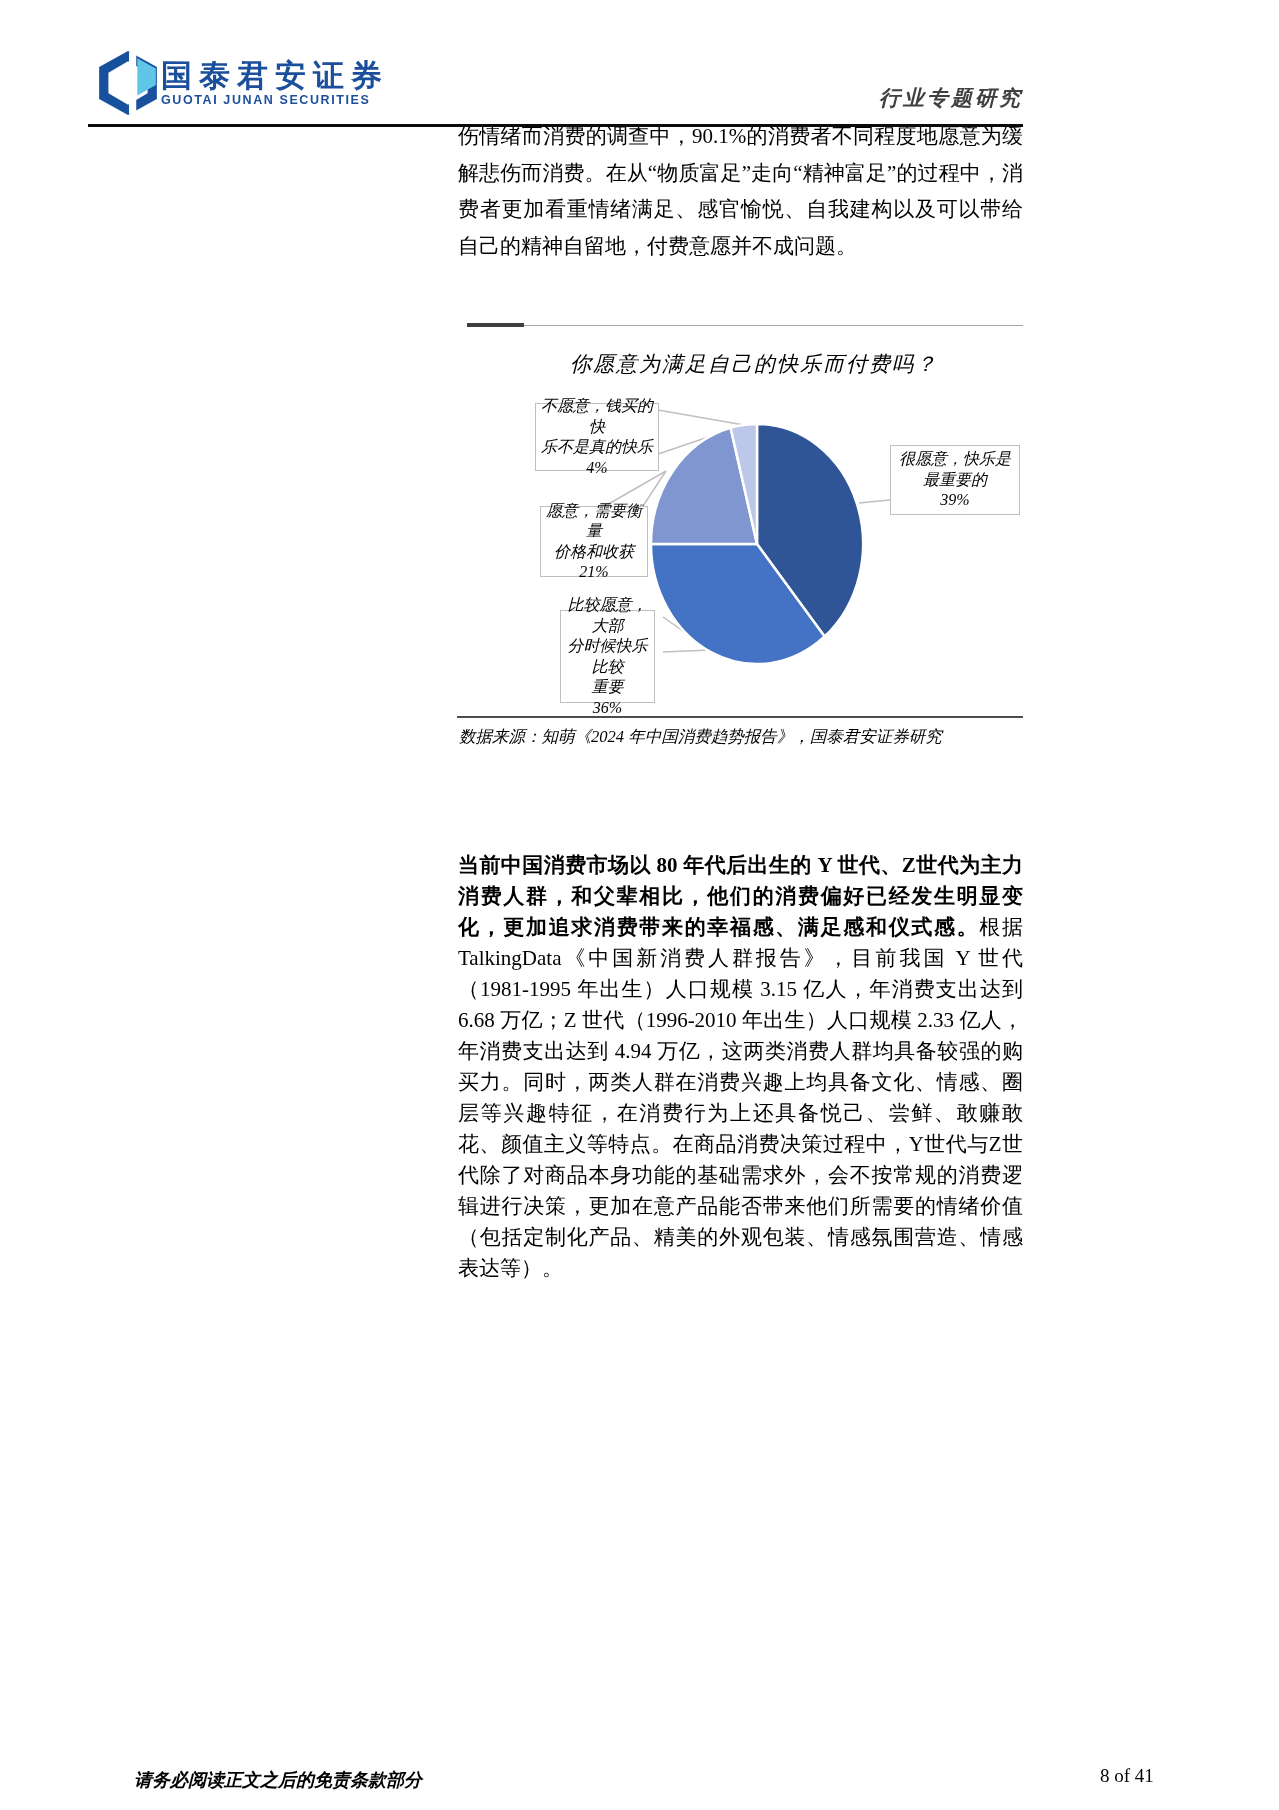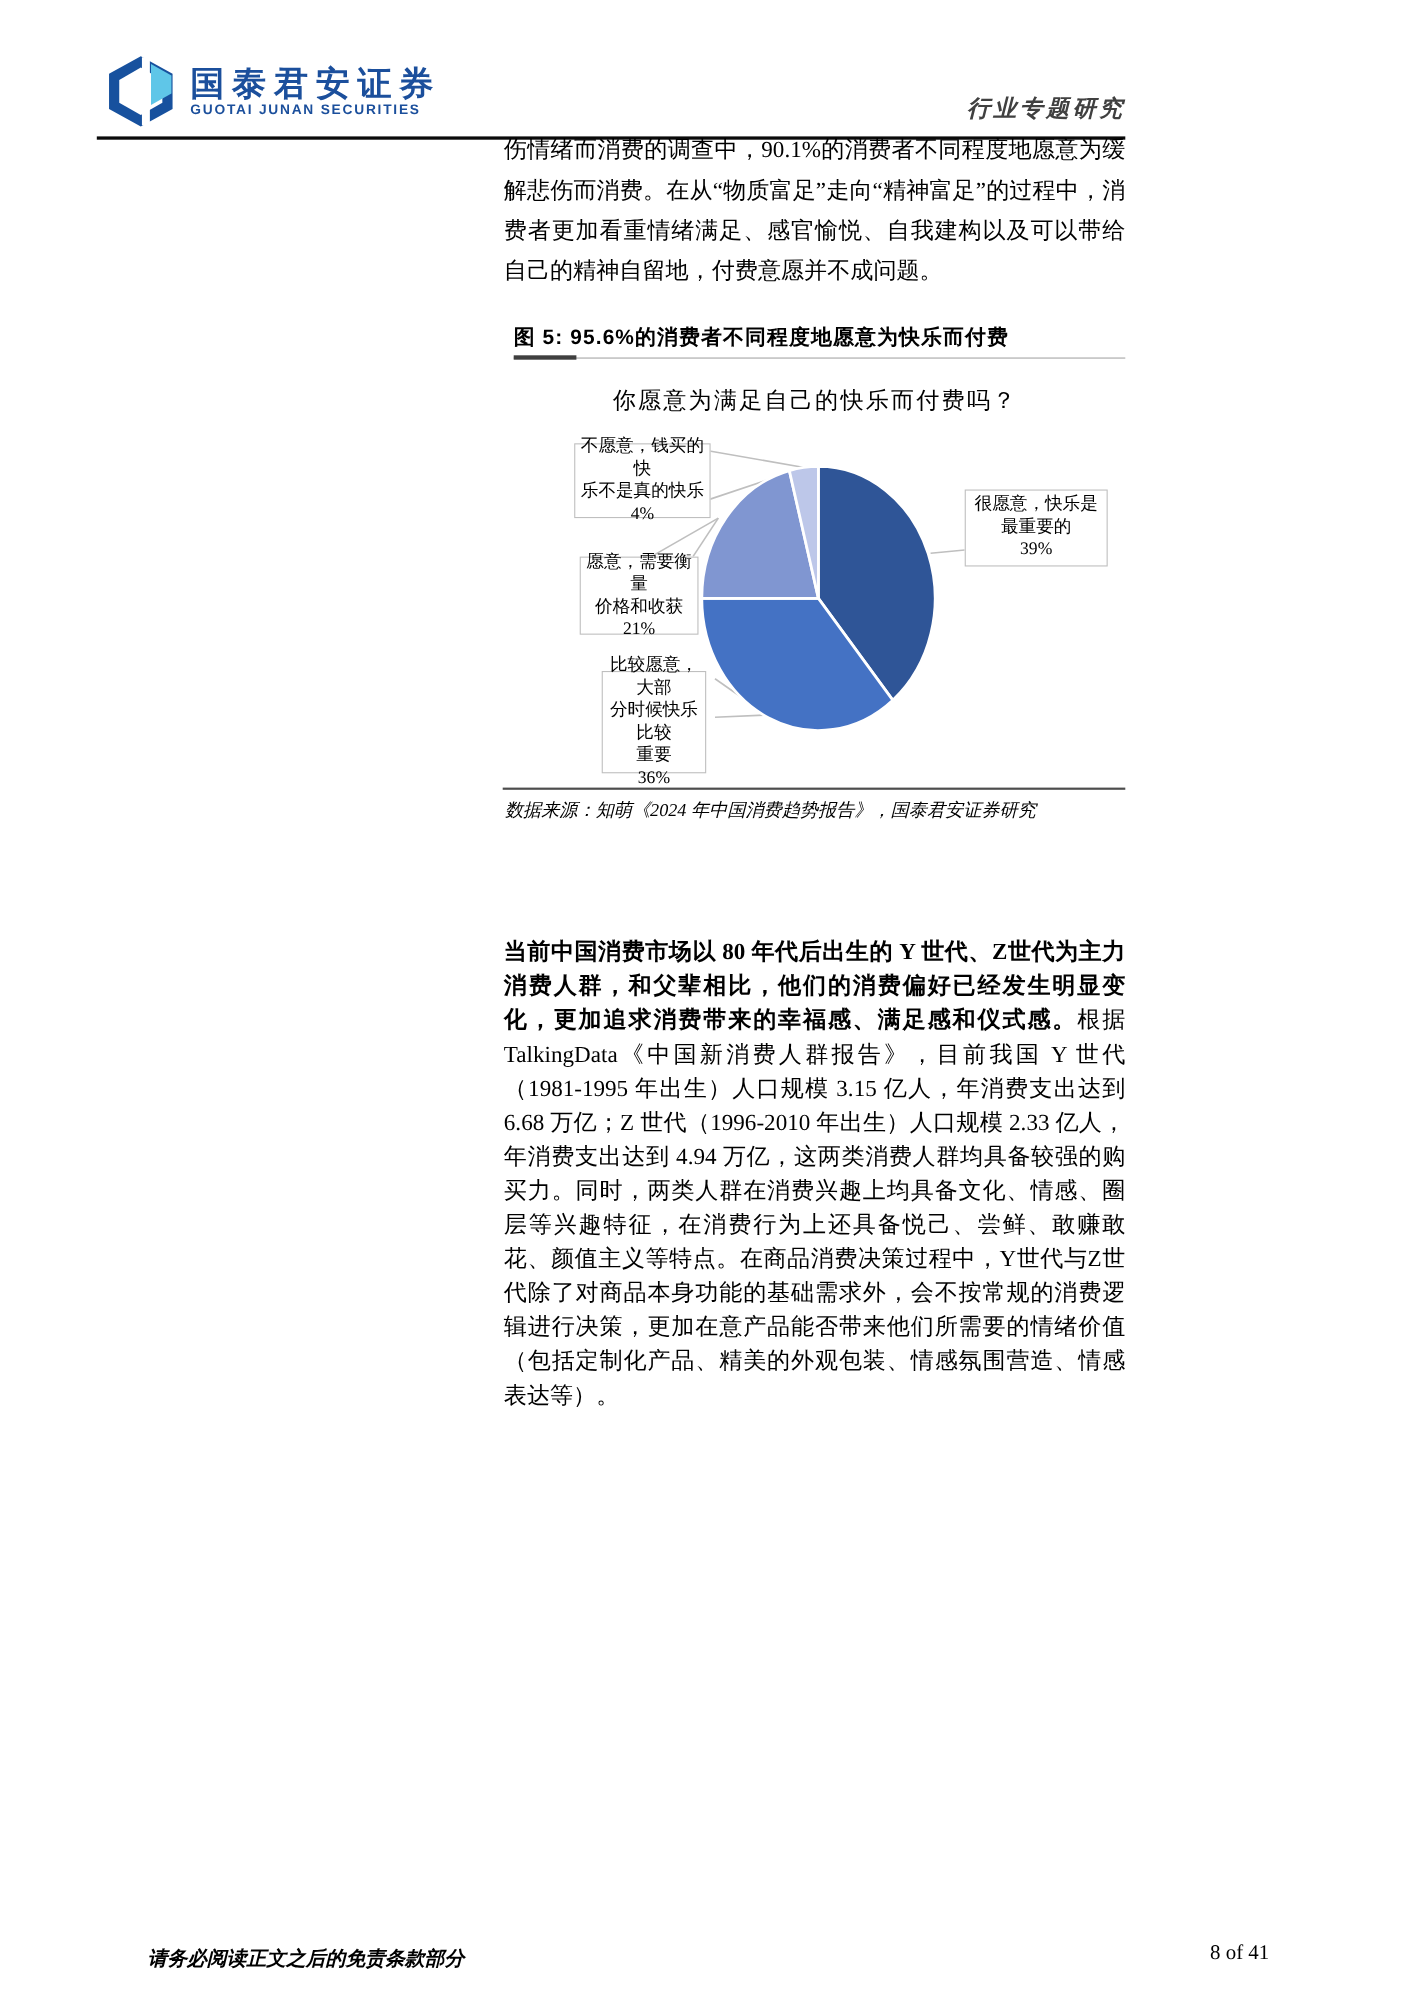--- a/index.html
+++ b/index.html
@@ -2,39 +2,39 @@
 <html><head>
 <meta charset="utf-8">
 <style>
   html,body{margin:0;padding:0;background:#ffffff;}
   .page{position:relative;width:1279px;height:1810px;background:#fff;overflow:hidden;
         font-family:"Liberation Serif",serif;color:#000;}
 
   
   .logo{position:absolute;left:95px;top:50px;display:flex;align-items:center;}
   .logo-icon{width:66px;height:66px;flex:0 0 auto;}
-  .logo-text{margin-left:12px;color:#1B4F9C;}
+  .logo-text{color:#1B4F9C;}
   .brand-cn{font-size:31px;font-weight:bold;letter-spacing:7px;line-height:34px;font-family:"Liberation Serif",serif;}
   .brand-en{font-size:12.5px;font-weight:bold;letter-spacing:1.6px;line-height:15px;font-family:"Liberation Sans",sans-serif;}
   .doc-type{position:absolute;right:256px;top:84px;font-size:21px;font-weight:bold;font-style:italic;
             color:#404040;letter-spacing:3px;}
   .header-rule{position:absolute;left:88px;top:124px;width:935px;height:3px;background:#0a0a0a;}
 
   
   .para{position:absolute;left:458px;width:565px;text-align:justify;font-size:21px;}
   .intro{top:118px;line-height:36.5px;}
   .body2{top:850px;line-height:31px;}
   .bold-seg{font-weight:bold;}
 
   
   .fig-caption{position:absolute;left:467px;top:294px;width:556px;font-size:19px;font-weight:bold;
                font-family:"Liberation Sans",sans-serif;letter-spacing:1px;}
   .caption-rule{position:absolute;left:467px;top:325px;width:556px;height:1px;background:#a6a6a6;}
   .caption-rule::before{content:"";position:absolute;left:0;top:-2px;width:57px;height:4px;background:#3f3f3f;}
-  .chart{position:absolute;left:444px;top:338px;width:566px;height:378px;}
+  .chart{position:absolute;left:457px;top:338px;width:566px;height:378px;font-style:italic;}
   .chart-title{position:absolute;left:0;top:12px;width:100%;padding-left:28px;box-sizing:border-box;
                text-align:center;font-size:21px;letter-spacing:2px;z-index:3;}
   #pie-svg{position:absolute;left:0;top:0;z-index:1;}
   .callout{position:absolute;background:#fff;border:1.5px solid #BFBFBF;display:flex;flex-direction:column;
            justify-content:center;align-items:center;text-align:center;font-size:16px;line-height:20.5px;
            z-index:2;box-sizing:border-box;}
   .c0{left:433px;top:107px;width:130px;height:70px;}
   .c1{left:103px;top:272px;width:95px;height:93px;}
   .c2{left:83px;top:168px;width:108px;height:71px;text-align:center;}
   .c3{left:78px;top:65px;width:124px;height:68px;}
@@ -65,21 +65,20 @@
     <div class="logo-text">
       <div class="brand-cn">国泰君安证券</div>
       <div class="brand-en">GUOTAI JUNAN SECURITIES</div>
     </div>
   </div>
   <div class="doc-type">行业专题研究</div>
   <div class="header-rule"></div>
 
   <div class="para intro">伤情绪而消费的调查中，90.1%的消费者不同程度地愿意为缓解悲伤而消费。在从“物质富足”走向“精神富足”的过程中，消费者更加看重情绪满足、感官愉悦、自我建构以及可以带给自己的精神自留地，付费意愿并不成问题。</div>
 
-  <div class="fig-caption">图 5: 95.6%的消费者不同程度地愿意为快乐而付费</div>
   <div class="caption-rule"></div>
 
   <div class="chart">
     <div class="chart-title">你愿意为满足自己的快乐而付费吗？</div>
     <svg id="pie-svg" width="566" height="378" viewBox="0 0 566 378">
         <line x1="433" y1="162" x2="402" y2="165" stroke="#BFBFBF" stroke-width="1.5"></line>
         <line x1="206" y1="279" x2="253" y2="312" stroke="#BFBFBF" stroke-width="1.5"></line>
         <line x1="206" y1="314" x2="253" y2="312" stroke="#BFBFBF" stroke-width="1.5"></line>
         <line x1="186" y1="168" x2="209" y2="133" stroke="#BFBFBF" stroke-width="1.5"></line>
         <line x1="148" y1="168" x2="209" y2="133" stroke="#BFBFBF" stroke-width="1.5"></line>

